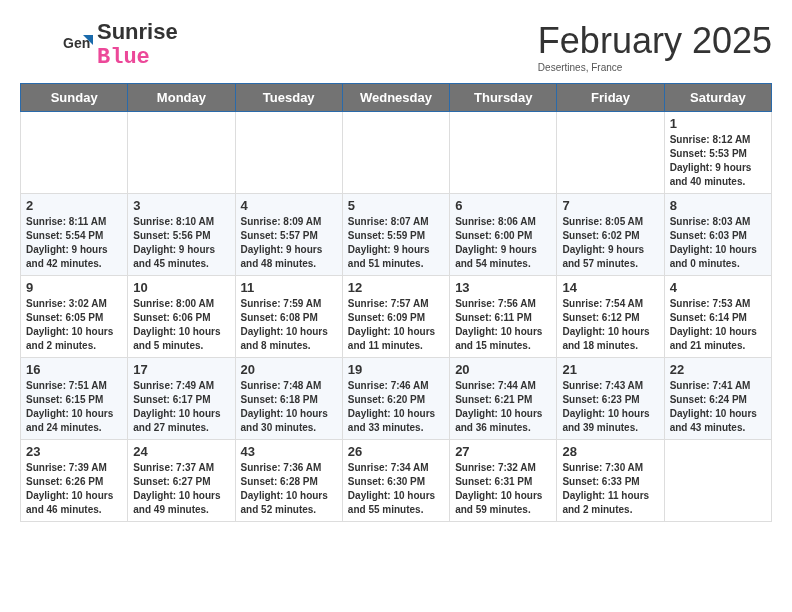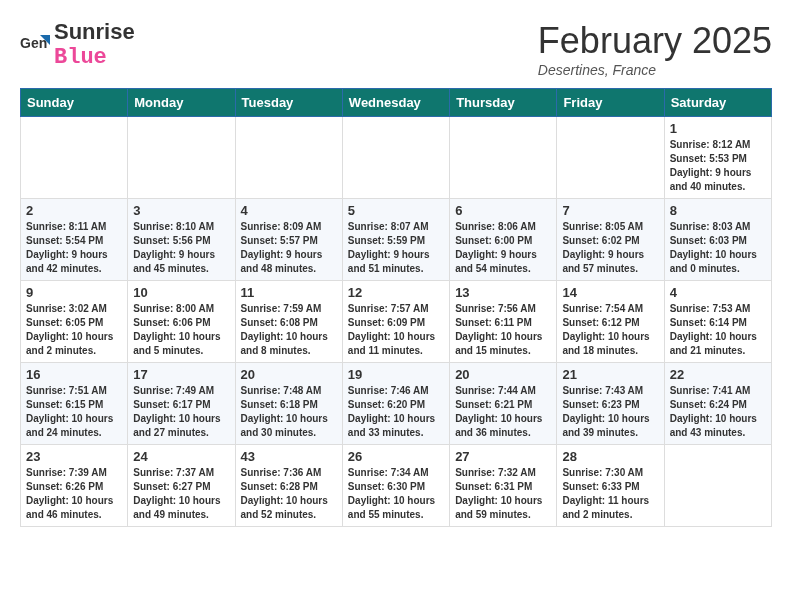--- a/index.html
+++ b/index.html
@@ -8,20 +8,21 @@
       background: #fff;
       width: 792px;
       min-height: 612px;
       padding: 20px;
     }
     .header {
       display: flex;
       justify-content: space-between;
       align-items: flex-start;
       margin-bottom: 10px;
+      margin-left: 43px;
     }
     .logo {
       display: flex;
       align-items: center;
     }
     .logo-text {
       font-size: 22px;
       font-weight: bold;
       color: #333;
       line-height: 1.1;
@@ -34,36 +35,35 @@
     }
     .title-block {
       text-align: left;
     }
     .month-title {
       font-size: 36px;
       font-weight: normal;
       color: #333;
     }
     .location {
-      font-size: 14px;
+      font-size: 10px;
       color: #555;
-      font-style: italic;
     }
     .calendar {
       width: 100%;
       border-collapse: collapse;
       border: 1px solid #ccc;
     }
     .calendar th {
-      background-color: #0f766e;
+      background-color: #737373;
       color: #fff;
       font-size: 13px;
       font-weight: bold;
       padding: 6px 6px;
-      text-align: left;
+      text-align: center;
       border: 1px solid #2a6aaa;
     }
     .calendar td {
       vertical-align: top;
       border: 1px solid #ddd;
       padding: 4px 5px;
       width: 107px;
       min-height: 80px;
       font-size: 11px;
       color: #333;

